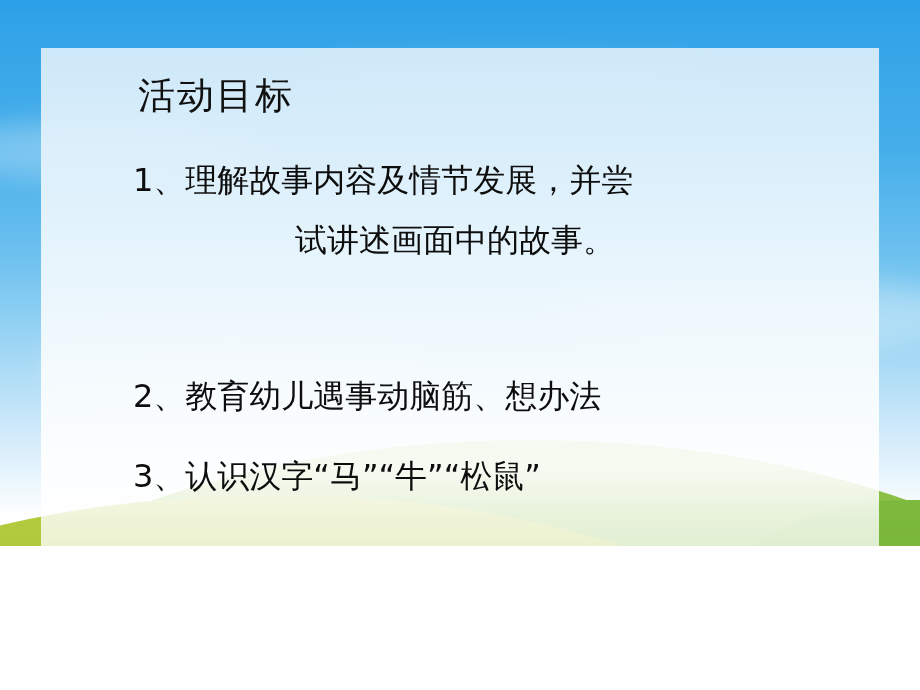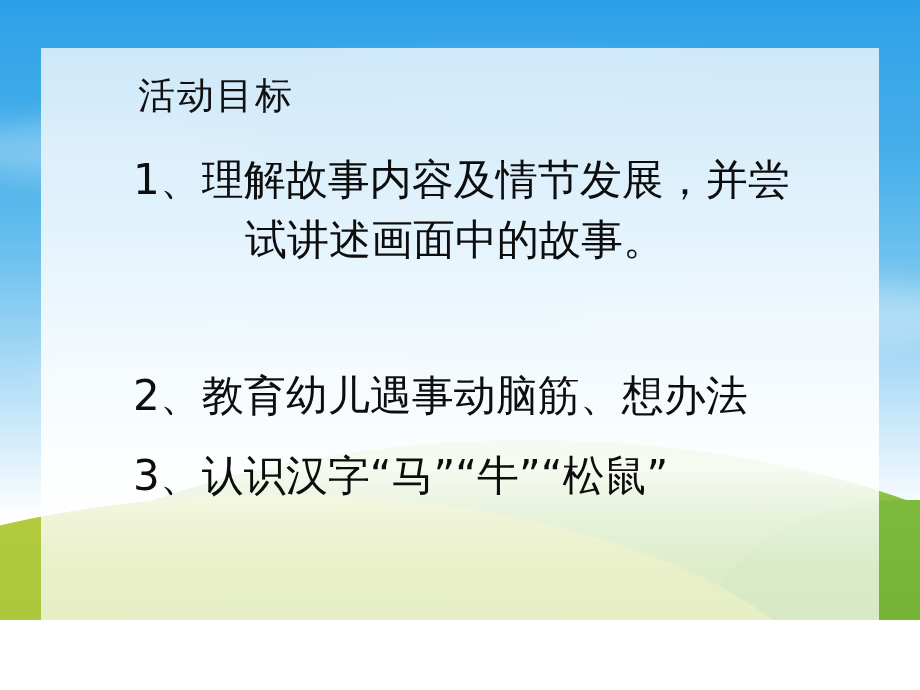--- a/index.html
+++ b/index.html
@@ -5,21 +5,21 @@
   html,body{margin:0;padding:0;}
   body{
     width:920px;height:690px;overflow:hidden;
     font-family:"DejaVu Sans","Liberation Sans",sans-serif;
     background:#ffffff;
   }
 
   
   .slide{
     position:relative;
-    width:920px;height:620px;
+    width:920px;height:546px;
     overflow:hidden;
     background:#ffffff;
   }
 
   
   .sky{
     position:absolute;left:0;top:0;width:920px;height:690px;
     background:linear-gradient(to bottom,
        #2ba0e8 0px,
        #35a5e8 40px,
@@ -100,21 +100,21 @@
     line-height:48px;
     letter-spacing:2px;
     white-space:nowrap;
     font-weight:400;
     color:#111111;
   }
   .para{
     position:absolute;
     left:0px;
     width:838px;
-    font-size:42px;
+    font-size:32px;
     line-height:60px;
     color:#0d0d0d;
     font-weight:400;
   }
   .p1{ top:102px; padding-left:8px; text-indent:84px; width:820px;}
   .p2{ top:318px; padding-left:92px;}
   .p3{ top:398px; padding-left:92px;}
 
   .p1 .seg{display:block;}
   .p1 .seg2{text-indent:0;margin-left:-8px;text-align:center;}

